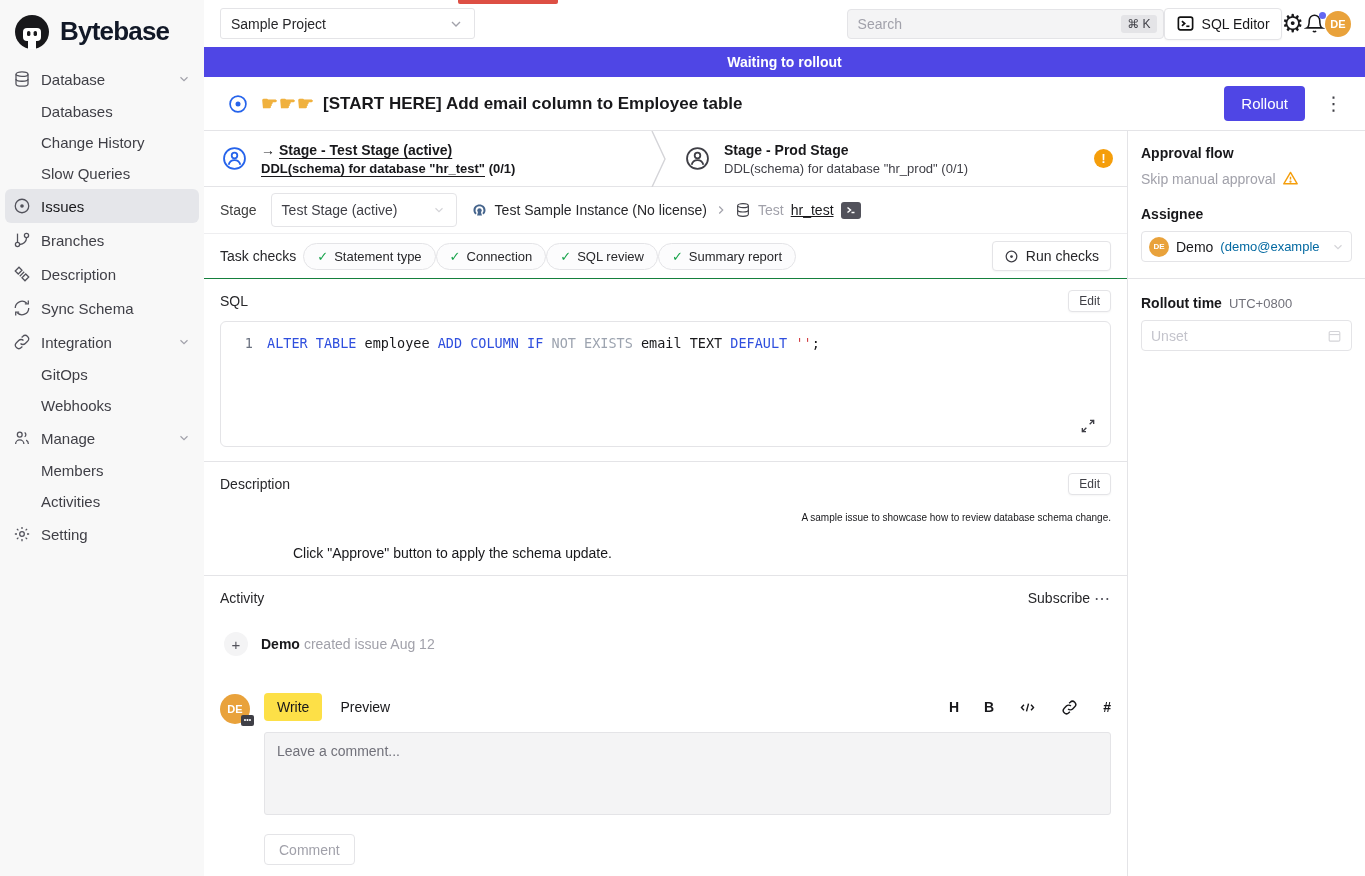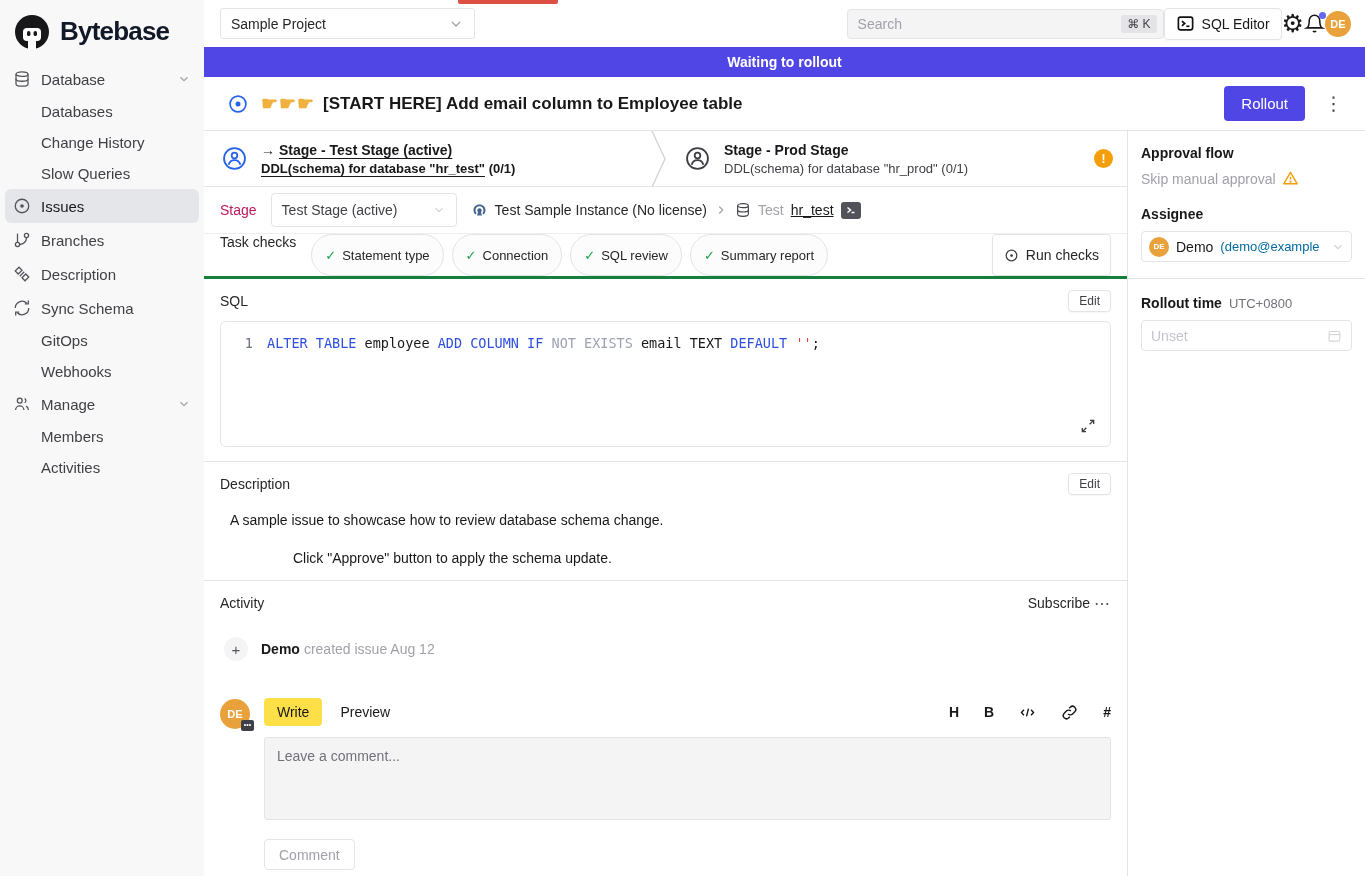--- a/index.html
+++ b/index.html
@@ -61,31 +61,31 @@
   .stage-title .u { text-decoration:underline; text-underline-offset:3px; }
   .stage-sub { font-size:13px; font-weight:700; color:#18181b; margin-top:3px; }
   .stage-sub .u { text-decoration:underline; text-underline-offset:3px; }
   .stage-card.second .stage-title { font-weight:600; text-decoration:none; }
   .stage-card.second .stage-sub { font-weight:400; color:#3f3f46; }
   .pipe-divider { width:16px; flex:none; }
   .alert-badge { margin-left:auto; width:19px; height:19px; border-radius:50%; background:#f59e0b; color:#fff; font-size:12px; font-weight:700; display:flex; align-items:center; justify-content:center; }
 
   
   .stage-row { height:47px; display:flex; align-items:center; padding:0 16px; gap:14px; border-bottom:1px solid #eeeef0; font-size:14px; flex:none; }
-  .stage-row .lbl { color:#be185d; }
+  .stage-row .lbl { color:#404040; }
   .stage-select { width:186px; height:34px; border:1px solid #e4e4e7; border-radius:4px; display:flex; align-items:center; padding:0 10px; color:#3f3f46; cursor:pointer; background:#fff; }
   .stage-select .chev { margin-left:auto; color:#d4d4d8; }
   .db-path { display:flex; align-items:center; gap:7px; color:#27272a; }
   .db-path .sep { color:#a1a1aa; }
   .db-path .env { color:#a1a1aa; }
   .db-path .dbname { color:#18181b; font-weight:500;text-decoration:underline; }
   .term-badge { width:20px; height:17px; background:#52525b; border-radius:3px; display:flex; align-items:center; justify-content:center; cursor:pointer; }
 
   
-  .checks-row { height:45px; display:flex; padding:0 16px; gap:8px; border-bottom:3px solid #15803d; flex:none; }
+  .checks-row { height:45px; display:flex; align-items:center; padding:0 16px; border-bottom:1px solid #15803d; flex:none; }
   .checks-row .lbl { font-weight:500; color:#27272a; margin-right:7px; }
   .pill { display:flex; align-items:center; gap:6px; border:1px solid #e4e4e7; background:#fcfcfd; border-radius:999px; padding:5px 13px; font-size:13px; color:#27272a; cursor:pointer; }
   .check-mark { color:#16a34a; font-size:13px; }
   .run-checks { margin-left:auto; display:flex; align-items:center; gap:7px; border:1px solid #e4e4e7; background:#fff; border-radius:4px; padding:6px 11px; font-size:14px; color:#27272a; cursor:pointer; box-shadow:0 1px 2px rgba(0,0,0,.04); font-family:inherit; }
 
   
   .section { padding:10px 16px 14px; }
   .section-head { display:flex; align-items:center; height:24px; }
   .section-head .lbl { font-weight:500; color:#27272a; }
   .edit-btn { margin-left:auto; border:1px solid #e4e4e7; background:#fff; border-radius:4px; font-size:12px; color:#3f3f46; padding:3px 10px; cursor:pointer; box-shadow:0 1px 2px rgba(0,0,0,.04); font-family:inherit; }
@@ -93,21 +93,21 @@
   .sql-editor { margin-top:8px; border:1px solid #e4e4e7; border-radius:6px; height:126px; position:relative; padding-top:11px; }
   .code-line { display:flex; font-family:"DejaVu Sans Mono","Liberation Mono",monospace; font-size:13.5px; line-height:20px; }
   .gutter { width:46px; text-align:right; padding-right:14px; color:#6b7280; flex:none; }
   .code { white-space:pre; color:#18181b; }
   .tok-kw { color:#2f4fde; }
   .tok-muted { color:#9ca3af; }
   .tok-str { color:#d23f44; }
   .expand-icon { position:absolute; right:14px; bottom:12px; color:#3f3f46; cursor:pointer; }
 
   .desc-section { border-top:1px solid #e4e4e7; }
-  .desc-p1 { margin:16px 0 0 10px; font-size:14px; color:#18181b; }
+  .desc-p1 { margin:16px 0 0 10px; font-size:10px; color:#18181b;text-align:right; }
   .desc-p2 { margin:22px 0 0 73px; font-size:14px; color:#18181b; }
 
   .activity-section { border-top:1px solid #e4e4e7; flex:1; }
   .activity-head-right { margin-left:auto; display:flex; align-items:center; gap:4px; }
   .subscribe { font-size:14px; color:#27272a; cursor:pointer; }
   .more-dots { color:#52525b; font-size:16px; cursor:pointer; letter-spacing:1px; }
   .activity-item { display:flex; align-items:center; gap:13px; margin:22px 0 0 4px; }
   .plus-circle { width:24px; height:24px; border-radius:50%; background:#f4f4f5; color:#52525b; font-size:15px; display:flex; align-items:center; justify-content:center; }
   .activity-text { font-size:14px; color:#a1a1aa; }
   .activity-text b { color:#18181b; margin-right:4px; }
@@ -220,20 +220,34 @@
         <span class="nav-icon">
             <svg width="18" height="18" viewBox="0 0 24 24" fill="none" stroke="currentColor" stroke-width="1.7">
               <path d="M21 12a9 9 0 0 1-15.3 6.4"></path>
               <polyline points="3.6 22 3.6 17.4 8.2 17.4"></polyline>
               <path d="M3 12a9 9 0 0 1 15.3-6.4"></path>
               <polyline points="20.4 2 20.4 6.6 15.8 6.6"></polyline>
             </svg>
           </span>
         <span class="nav-label">Sync Schema</span>
       </div>
+      <div class="nav-item parent">
+        <span class="nav-icon">
+            <svg width="18" height="18" viewBox="0 0 24 24" fill="none" stroke="currentColor" stroke-width="1.7">
+              <path d="M10 14a4.5 4.5 0 0 0 6.4 0l3-3a4.5 4.5 0 0 0-6.4-6.4L11.5 6"></path>
+              <path d="M14 10a4.5 4.5 0 0 0-6.4 0l-3 3a4.5 4.5 0 0 0 6.4 6.4l1.5-1.4"></path>
+            </svg>
+          </span>
+        <span class="nav-label">Integration</span>
+        <span class="nav-chev">
+            <svg width="14" height="14" viewBox="0 0 24 24" fill="none" stroke="currentColor" stroke-width="2">
+              <polyline points="6 9 12 15 18 9"></polyline>
+            </svg>
+          </span>
+      </div>
       <div class="nav-item child">
           <span class="nav-label">GitOps</span>
         </div>
       <div class="nav-item child">
           <span class="nav-label">Webhooks</span>
         </div>
       <div class="nav-item parent">
         <span class="nav-icon">
             <svg width="18" height="18" viewBox="0 0 24 24" fill="none" stroke="currentColor" stroke-width="1.7">
               <circle cx="9" cy="7.5" r="3.2"></circle>
@@ -248,20 +262,29 @@
               <polyline points="6 9 12 15 18 9"></polyline>
             </svg>
           </span>
       </div>
       <div class="nav-item child">
           <span class="nav-label">Members</span>
         </div>
       <div class="nav-item child">
           <span class="nav-label">Activities</span>
         </div>
+      <div class="nav-item parent">
+        <span class="nav-icon">
+            <svg width="18" height="18" viewBox="0 0 24 24" fill="none" stroke="currentColor" stroke-width="1.7">
+              <circle cx="12" cy="12" r="3.1"></circle>
+              <path d="M12 2.5v2.8M12 18.7v2.8M2.5 12h2.8M18.7 12h2.8M5.2 5.2l2 2M16.8 16.8l2 2M18.8 5.2l-2 2M7.2 16.8l-2 2"></path>
+            </svg>
+          </span>
+        <span class="nav-label">Setting</span>
+      </div>
     </nav>
   </aside>
 
   <div class="main">
 
     <header class="topbar">
       <div class="project-select">
         <span>Sample Project</span>
         <span class="chev">
             <svg width="16" height="16" viewBox="0 0 24 24" fill="none" stroke="currentColor" stroke-width="2">

